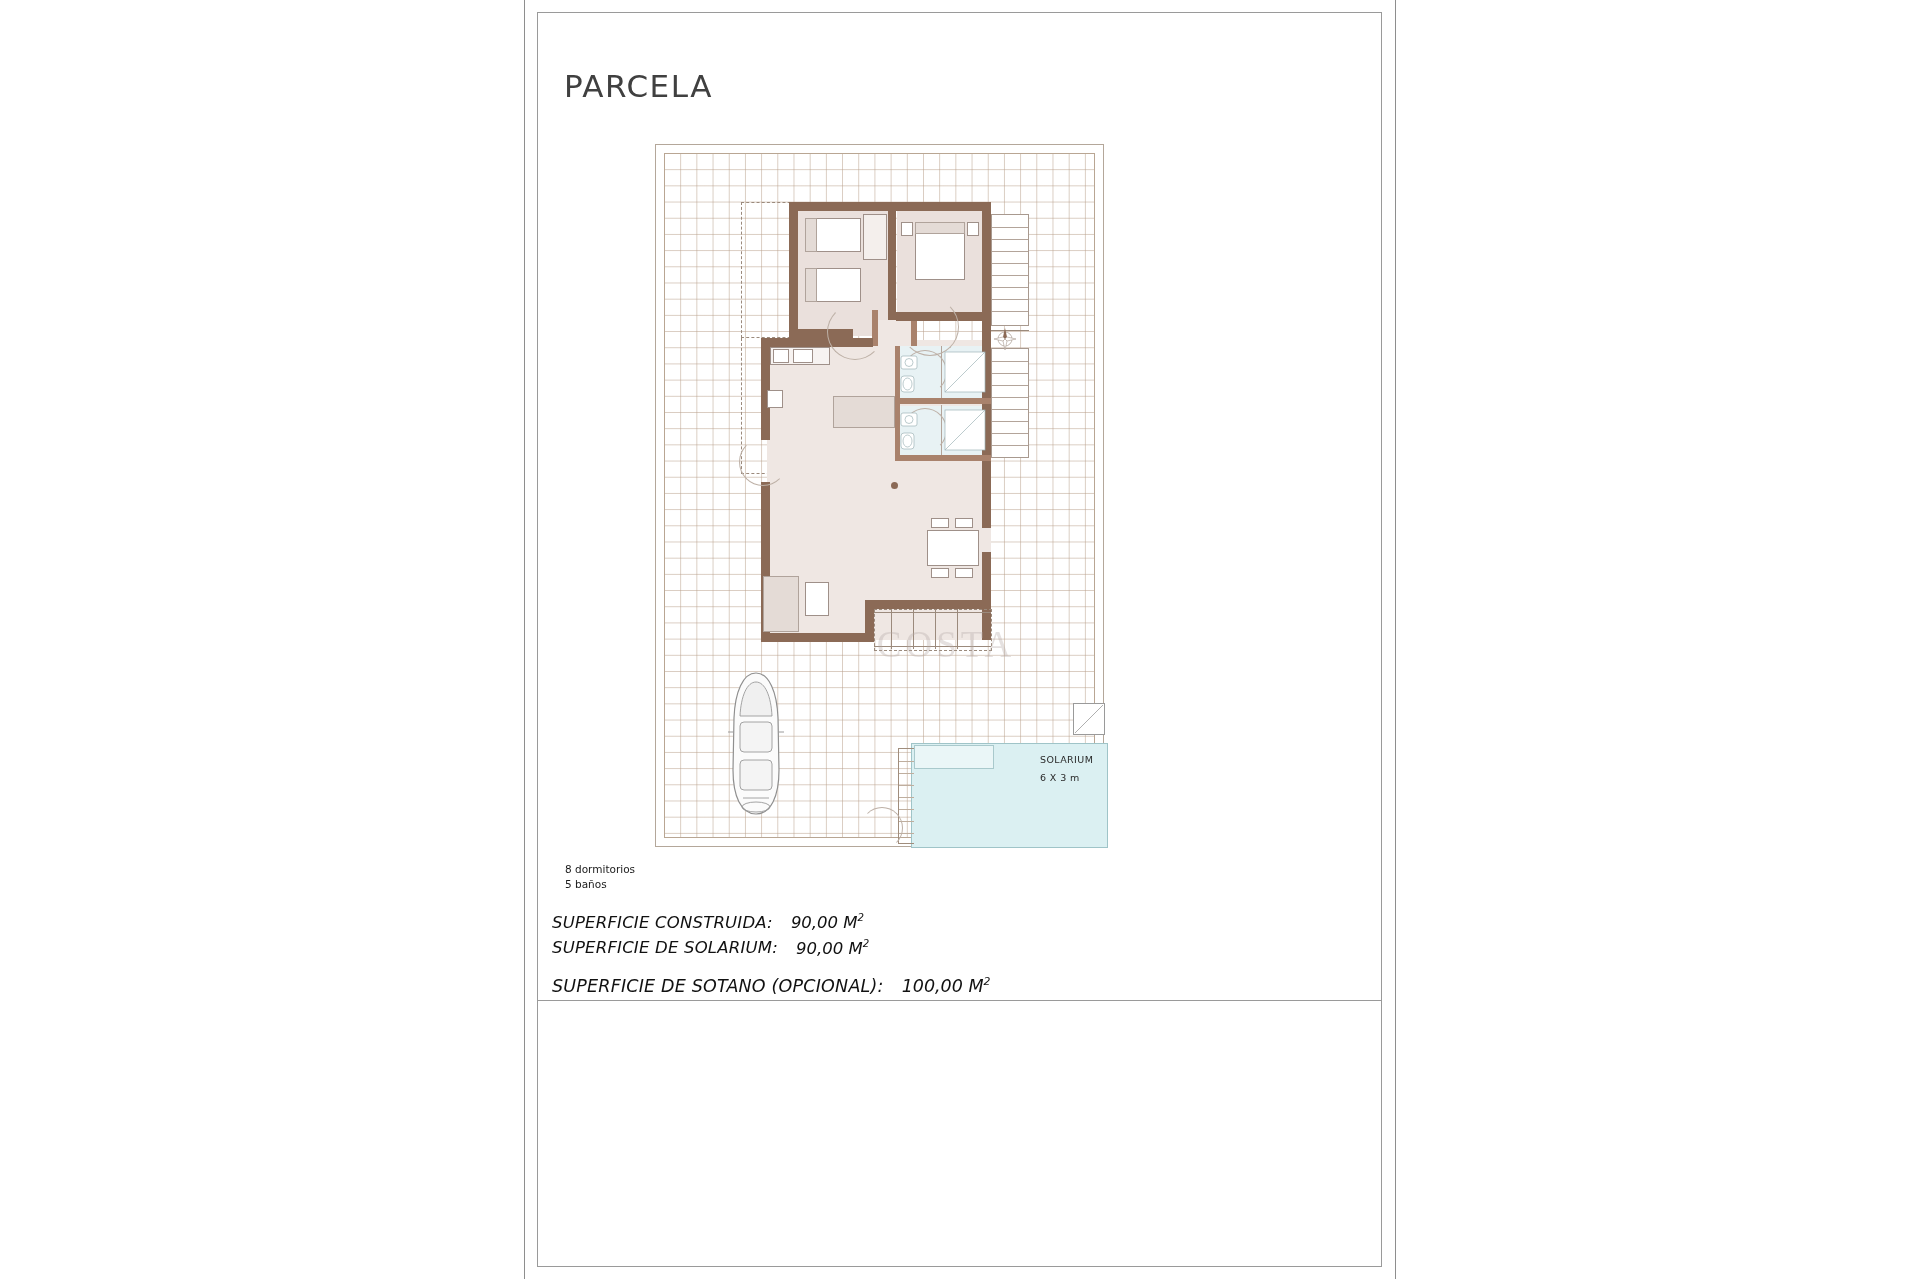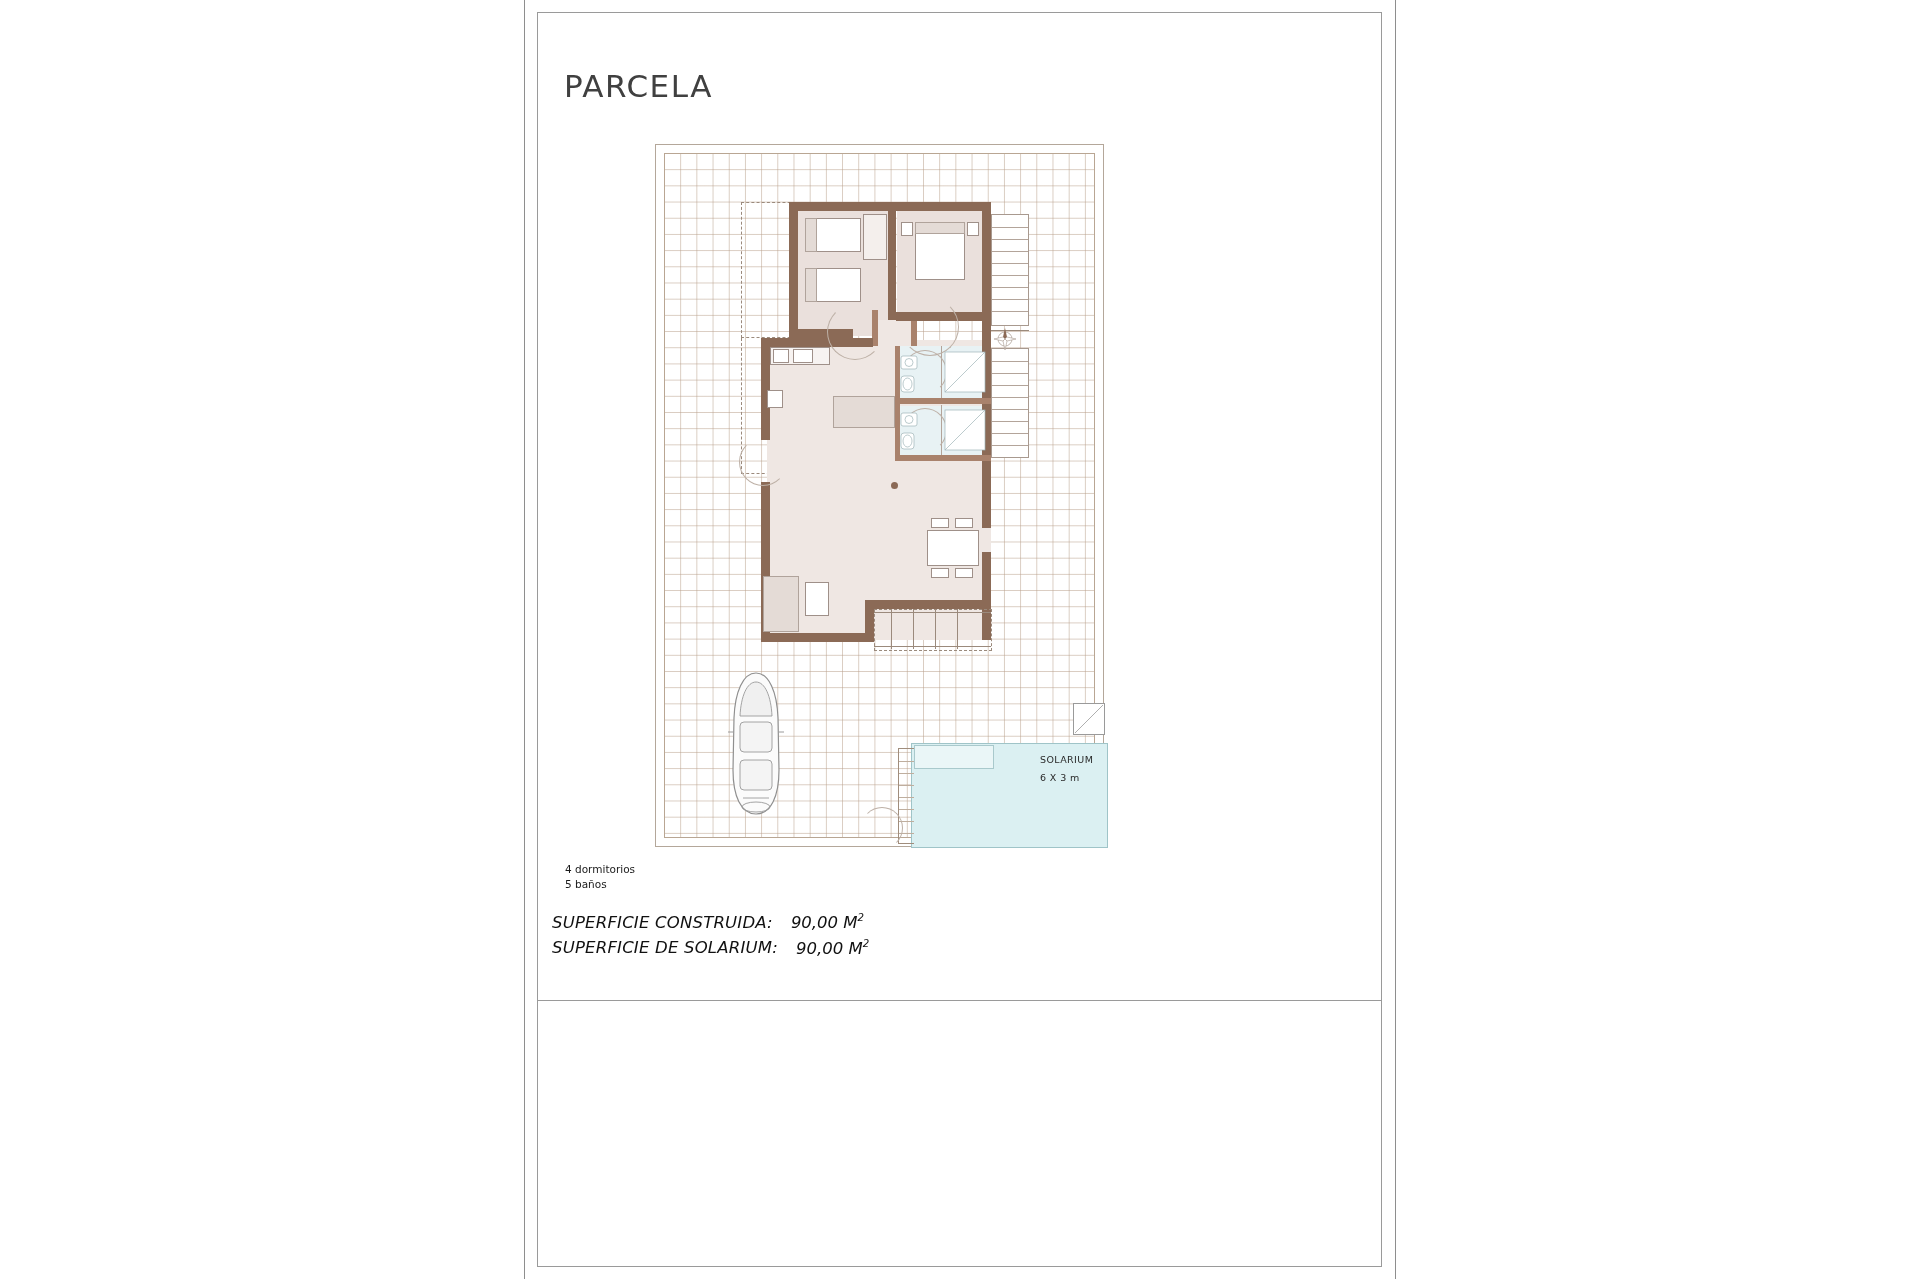--- a/index.html
+++ b/index.html
@@ -461,20 +461,21 @@
         <svg style="position:absolute; left:152px; top:205px;" width="94" height="52" viewBox="0 0 94 52">
           <rect x="4" y="8" width="16" height="13" rx="2" fill="#ffffff" stroke="#9fb4b8" stroke-width="0.7"></rect>
           <circle cx="12" cy="14.5" r="4" fill="none" stroke="#9fb4b8" stroke-width="0.7"></circle>
           <rect x="4" y="28" width="13" height="16" rx="3" fill="#ffffff" stroke="#9fb4b8" stroke-width="0.7"></rect>
           <ellipse cx="10.5" cy="36" rx="4.5" ry="6" fill="none" stroke="#9fb4b8" stroke-width="0.7"></ellipse>
           <rect x="48" y="5" width="40" height="40" fill="#ffffff" stroke="#9fb4b8" stroke-width="0.7"></rect>
           <path d="M48 45 L88 5" stroke="#9fb4b8" stroke-width="0.7" fill="none"></path>
         </svg>
       </div>
 
+      <div class="watermark">COSTA</div>
 
       <svg class="car" viewBox="0 0 70 147">
         <path d="M35 3 C22 3 14 22 13 48 L12 100 C12 126 20 144 35 144 C50 144 58 126 58 100 L57 48 C56 22 48 3 35 3 Z" fill="#fbfbfb" stroke="#8f8f8f" stroke-width="1.2"></path>
         <path d="M35 12 C26 12 20 26 19 46 L51 46 C50 26 44 12 35 12 Z" fill="#f0f0f0" stroke="#9a9a9a" stroke-width="0.9"></path>
         <rect x="19" y="52" width="32" height="30" rx="4" fill="#f4f4f4" stroke="#9a9a9a" stroke-width="0.9"></rect>
         <rect x="19" y="90" width="32" height="30" rx="4" fill="#f4f4f4" stroke="#9a9a9a" stroke-width="0.9"></rect>
         <path d="M22 128 L48 128" stroke="#9a9a9a" stroke-width="0.9"></path>
         <path d="M13 62 L7 62 M57 62 L63 62" stroke="#9a9a9a" stroke-width="1"></path>
         <ellipse cx="35" cy="137" rx="14" ry="5" fill="none" stroke="#9a9a9a" stroke-width="0.9"></ellipse>
       </svg>
@@ -494,30 +495,34 @@
       <div class="pool-size">6 X 3 m</div>
       <div class="pool-corner">
         <svg width="30" height="30" viewBox="0 0 30 30">
           <path d="M1 29 L29 1" stroke="#9a9a9a" stroke-width="0.8" fill="none"></path>
         </svg>
       </div>
       <div class="door-arc" style="left:205px; top:662px; width:42px; height:42px; border-color:#bdb0a6; border-left-color:transparent; border-bottom-color:transparent;"></div>
     </div>
 
     <div class="note-rooms">
-      <div>4 dormitorios</div>
+      <div>8 dormitorios</div>
       <div>5 baños</div>
     </div>
 
     <div class="figures">
       <div class="fig-row">
         <span class="fig-label">SUPERFICIE CONSTRUIDA:</span>
         <span class="fig-value"><span>90,00 M</span><sup>2</sup></span>
       </div>
       <div class="fig-row">
         <span class="fig-label">SUPERFICIE DE SOLARIUM:</span>
         <span class="fig-value"><span>90,00 M</span><sup>2</sup></span>
       </div>
+      <div class="fig-row big sotano">
+        <span class="fig-label">SUPERFICIE DE SOTANO (OPCIONAL):</span>
+        <span class="fig-value"><span>100,00 M</span><sup>2</sup></span>
+      </div>
     </div>
 
     <div class="disclaimer-rule"></div>
   </div>
 </div>
 
 </body></html>

